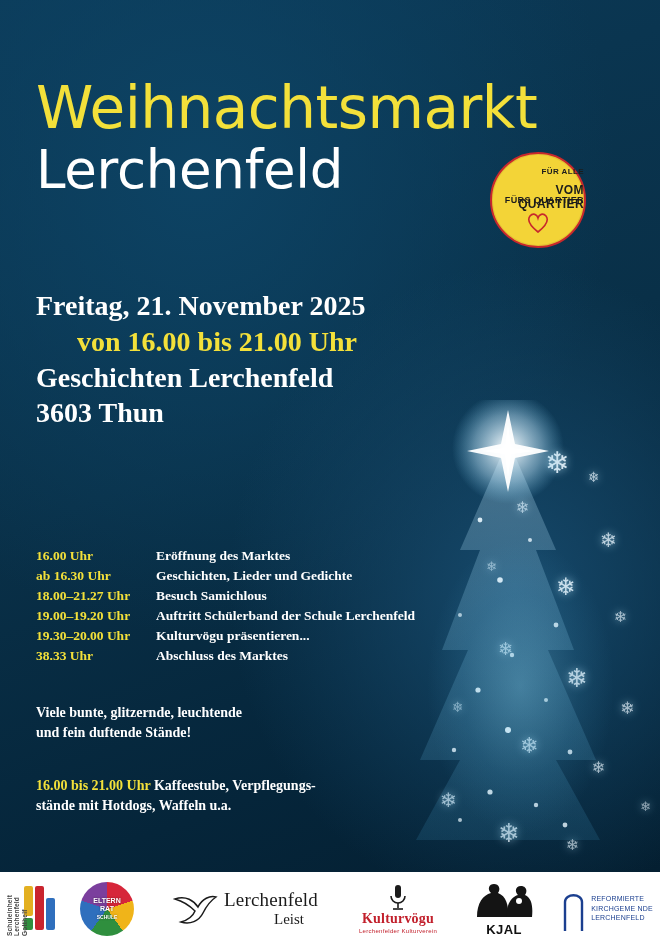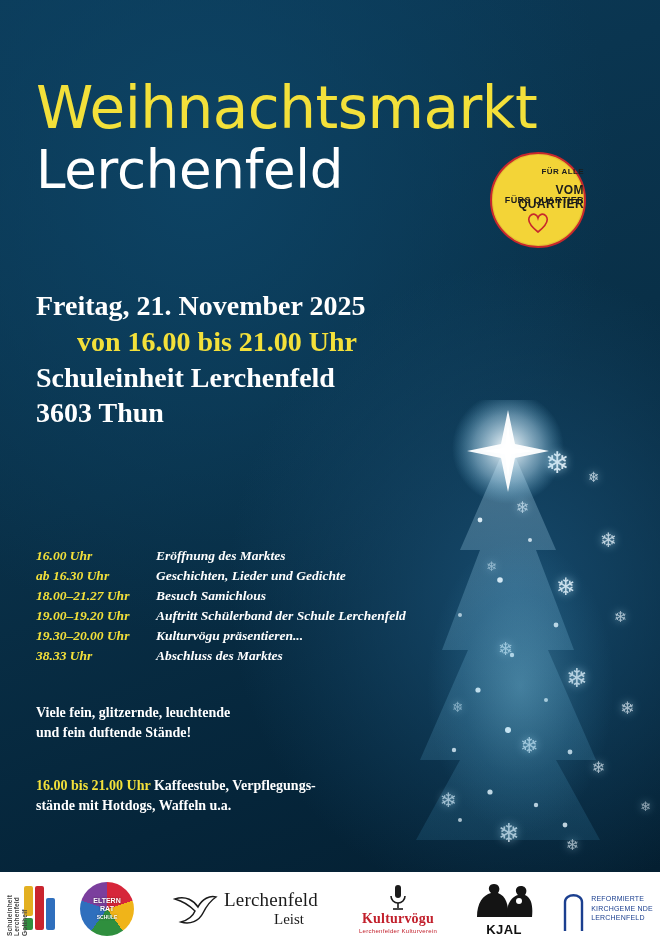--- a/index.html
+++ b/index.html
@@ -106,21 +106,20 @@
   .programme {
     position: absolute;
     left: 36px;
     top: 548px;
     width: 440px;
   }
   .prog-row {
     display: flex;
     align-items: center;
     margin-bottom: 4px;
-    font-style: italic;
   }
   .prog-time {
     width: 120px;
     flex: 0 0 120px;
     font-family: "Liberation Serif", serif;
     font-weight: bold;
     font-size: 13.5px;
     color: #f3e03a;
     white-space: nowrap;
   }
@@ -380,21 +379,21 @@
     <div class="stamp-txt stamp-l2">VOM QUARTIER</div>
     <div class="stamp-txt stamp-l3">FÜRS QUARTIER</div>
     <svg class="stamp-heart" viewBox="0 0 26 24">
       <path d="M13 22 C4 15 2 10 5 6 C8 2.5 12 4.5 13 8 C14 4.5 18 2.5 21 6 C24 10 22 15 13 22 Z" fill="none" stroke="#c8282c" stroke-width="1.6"></path>
     </svg>
   </div>
 
   <div class="details">
     <div class="det-line">Freitag, 21. November 2025</div>
     <div class="det-line yellow">von 16.00 bis 21.00 Uhr</div>
-    <div class="det-line">Schuleinheit Lerchenfeld</div>
+    <div class="det-line">Geschichten Lerchenfeld</div>
     <div class="det-line">3603 Thun</div>
   </div>
 
   <div class="programme">
     <div class="prog-row">
       <div class="prog-time">16.00 Uhr</div>
       <div class="prog-desc">Eröffnung des Marktes</div>
     </div>
     <div class="prog-row">
       <div class="prog-time">ab 16.30 Uhr</div>
@@ -412,21 +411,21 @@
       <div class="prog-time">19.30–20.00 Uhr</div>
       <div class="prog-desc">Kulturvögu präsentieren...</div>
     </div>
     <div class="prog-row">
       <div class="prog-time">38.33 Uhr</div>
       <div class="prog-desc">Abschluss des Marktes</div>
     </div>
   </div>
 
   <div class="note-a">
-    <div>Viele fein, glitzernde, leuchtende</div>
+    <div>Viele bunte, glitzernde, leuchtende</div>
     <div>und fein duftende Stände!</div>
   </div>
 
   <div class="note-b">
     <div>
       <span class="lead">16.00 bis 21.00 Uhr</span><span> Kaffeestube, Verpflegungs-</span>
     </div>
     <div>stände mit Hotdogs, Waffeln u.a.</div>
   </div>
 

